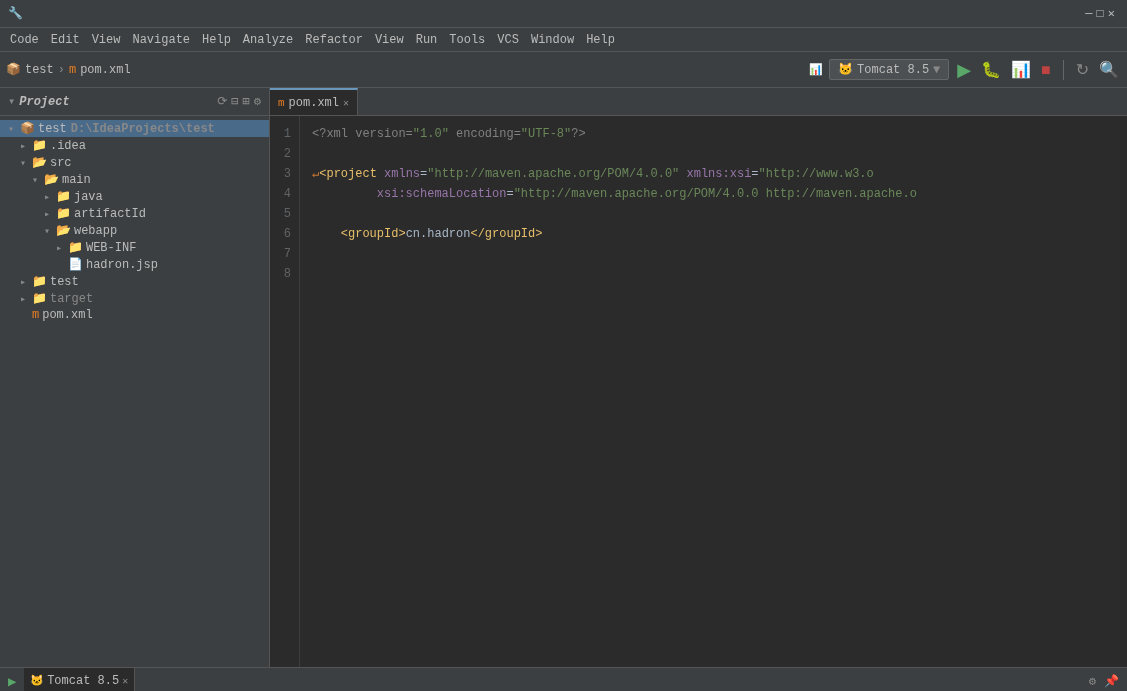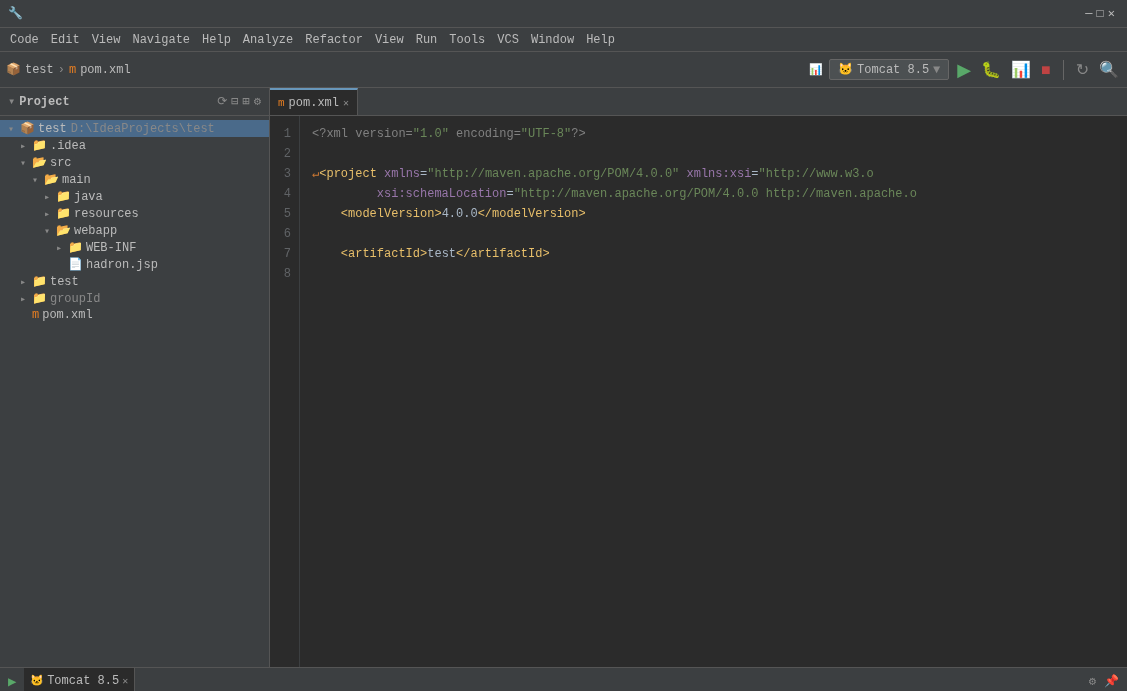--- a/index.html
+++ b/index.html
@@ -243,37 +243,37 @@
     <button style="background:none;border:none;cursor:pointer;font-size:16px;color:#888;padding:2px;">🔍</button>
   </div>
 </div>
 
 <div id="main-layout">
 
   <div id="sidebar">
     <div id="sidebar-header">
       <div style="display:flex;align-items:center;gap:4px;">
         <span style="color:#888;cursor:pointer;">▾</span>
-        <span style="color:#bbbbbb;font-size:12px;font-weight:bold;">Project</span>
+        <span style="color:#bbbbbb;font-size:12px;font-weight:bold;font-style:italic;">Project</span>
       </div>
       <div class="sidebar-icons">
         <span class="sidebar-icon">⟳</span>
         <span class="sidebar-icon">⊟</span>
         <span class="sidebar-icon">⊞</span>
         <span class="sidebar-icon">⚙</span>
       </div>
     </div>
     <div id="sidebar-tree">
 
       <div class="tree-item selected">
         <span class="tree-indent" style="width:4px;"></span>
         <span class="tree-arrow">▾</span>
         <span class="tree-icon" style="color:#6897bb;">📦</span>
         <span style="color:#bbbbbb;">test</span>
-        <span style="color:#888;margin-left:4px;">D:\IdeaProjects\test</span>
+        <span style="color:#888;margin-left:4px;font-weight:bold;">D:\IdeaProjects\test</span>
       </div>
       <div class="tree-item">
         <span class="tree-indent" style="width:16px;"></span>
         <span class="tree-arrow">▸</span>
         <span class="tree-icon folder-icon">📁</span>
         <span>.idea</span>
       </div>
       <div class="tree-item">
         <span class="tree-indent" style="width:16px;"></span>
         <span class="tree-arrow">▾</span>
@@ -289,21 +289,21 @@
       <div class="tree-item">
         <span class="tree-indent" style="width:40px;"></span>
         <span class="tree-arrow">▸</span>
         <span class="tree-icon folder-icon">📁</span>
         <span>java</span>
       </div>
       <div class="tree-item">
         <span class="tree-indent" style="width:40px;"></span>
         <span class="tree-arrow">▸</span>
         <span class="tree-icon folder-icon">📁</span>
-        <span>resources</span>
+        <span>artifactId</span>
       </div>
       <div class="tree-item">
         <span class="tree-indent" style="width:40px;"></span>
         <span class="tree-arrow">▾</span>
         <span class="tree-icon folder-icon">📂</span>
         <span>webapp</span>
       </div>
       <div class="tree-item">
         <span class="tree-indent" style="width:52px;"></span>
         <span class="tree-arrow">▸</span>
@@ -319,21 +319,21 @@
       <div class="tree-item">
         <span class="tree-indent" style="width:16px;"></span>
         <span class="tree-arrow">▸</span>
         <span class="tree-icon folder-icon">📁</span>
         <span>test</span>
       </div>
       <div class="tree-item">
         <span class="tree-indent" style="width:16px;"></span>
         <span class="tree-arrow">▸</span>
         <span class="tree-icon folder-icon" style="color:#888;">📁</span>
-        <span style="color:#888;">groupId</span>
+        <span style="color:#888;">target</span>
       </div>
       <div class="tree-item">
         <span class="tree-indent" style="width:16px;"></span>
         <span class="tree-arrow" style="width:12px;"></span>
         <span class="tree-icon" style="color:#e67e22;">m</span>
         <span>pom.xml</span>
       </div>
     </div>
   </div>
 
@@ -354,23 +354,22 @@
         <div>5</div>
         <div>6</div>
         <div>7</div>
         <div>8</div>
       </div>
       <div id="code-area">
         <span class="code-line"><span class="xml-decl">&lt;?xml version=<span class="xml-val">"1.0"</span> encoding=<span class="xml-val">"UTF-8"</span>?&gt;</span></span>
         <span class="code-line"></span>
         <span class="code-line"><span style="color:#cc7832;">↵</span><span class="xml-tag">&lt;project</span> <span class="xml-attr">xmlns</span>=<span class="xml-val">"http://maven.apache.org/POM/4.0.0"</span> <span class="xml-attr">xmlns:xsi</span>=<span class="xml-val">"http://www.w3.o</span></span>
         <span class="code-line">         <span class="xml-attr">xsi:schemaLocation</span>=<span class="xml-val">"http://maven.apache.org/POM/4.0.0 http://maven.apache.o</span></span>
-        <span class="code-line">    <span class="xml-tag">&lt;modelVersion&gt;</span><span class="xml-text">4.0.0</span><span class="xml-tag">&lt;/modelVersion&gt;</span></span>
         <span class="code-line"></span>
-        <span class="code-line">    <span class="xml-tag">&lt;artifactId&gt;</span><span class="xml-text">test</span><span class="xml-tag">&lt;/artifactId&gt;</span></span>
+        <span class="code-line">    <span class="xml-tag">&lt;groupId&gt;</span><span class="xml-text">cn.hadron</span><span class="xml-tag">&lt;/groupId&gt;</span></span>
       </div>
     </div>
   </div>
 </div>
 
 <div id="run-panel">
 
   <div id="run-panel-header">
     <span style="color:#59a869;font-size:14px;">▶</span>
     <div class="run-tab active">

